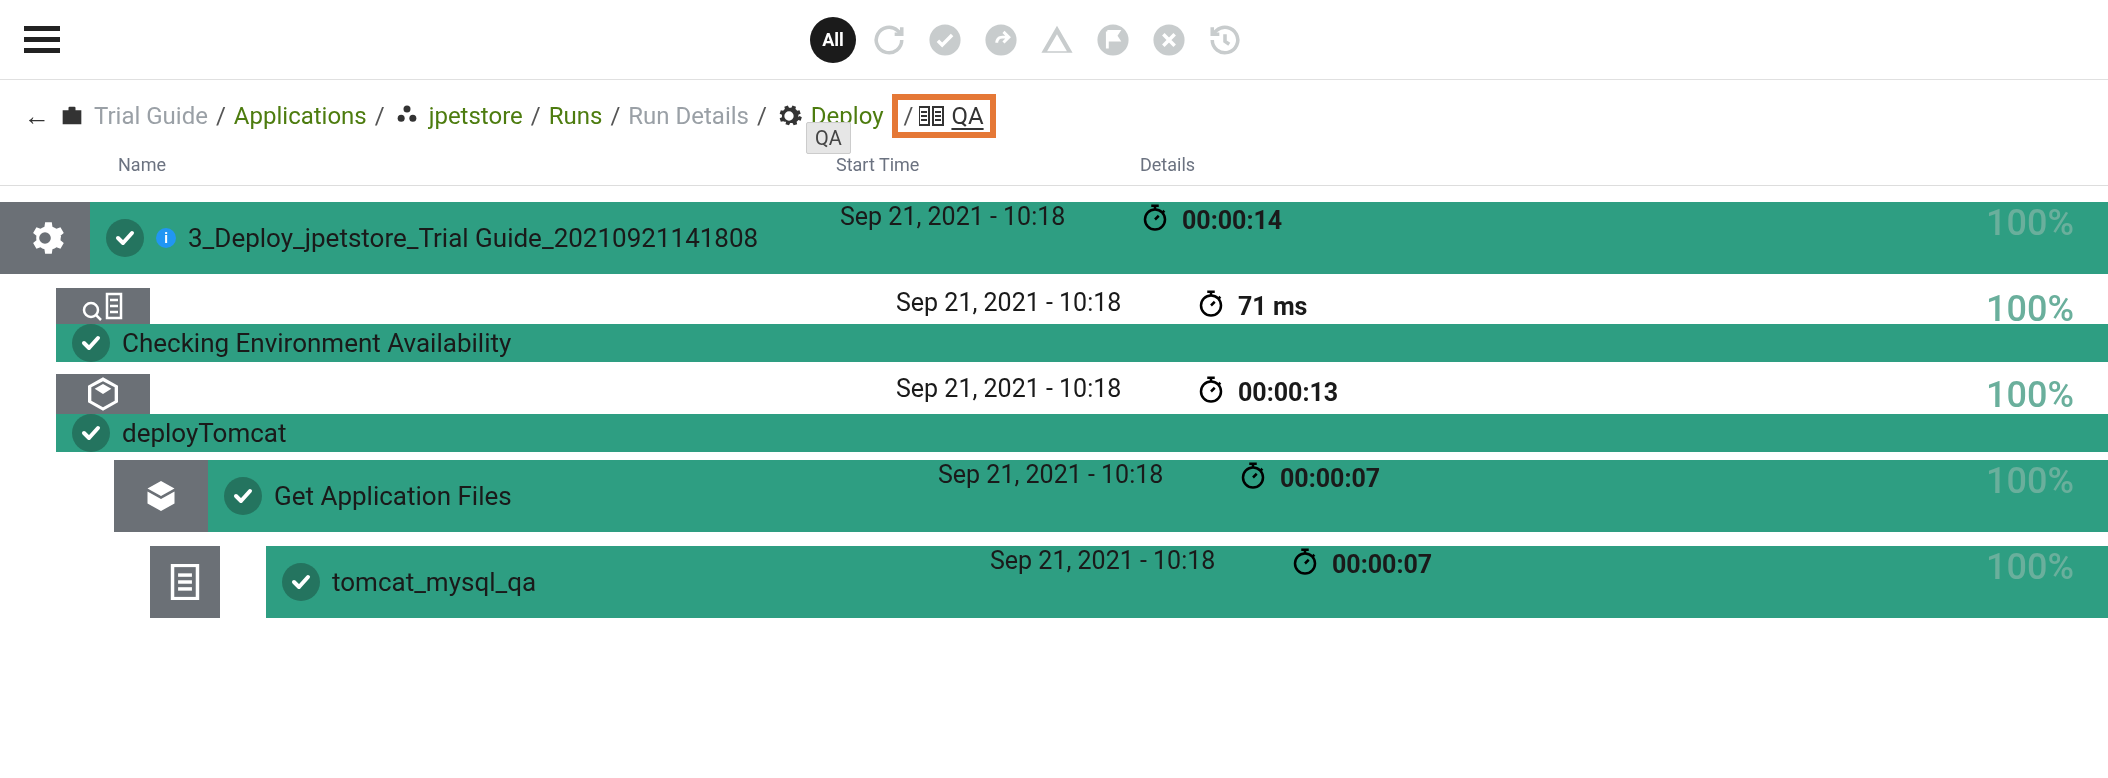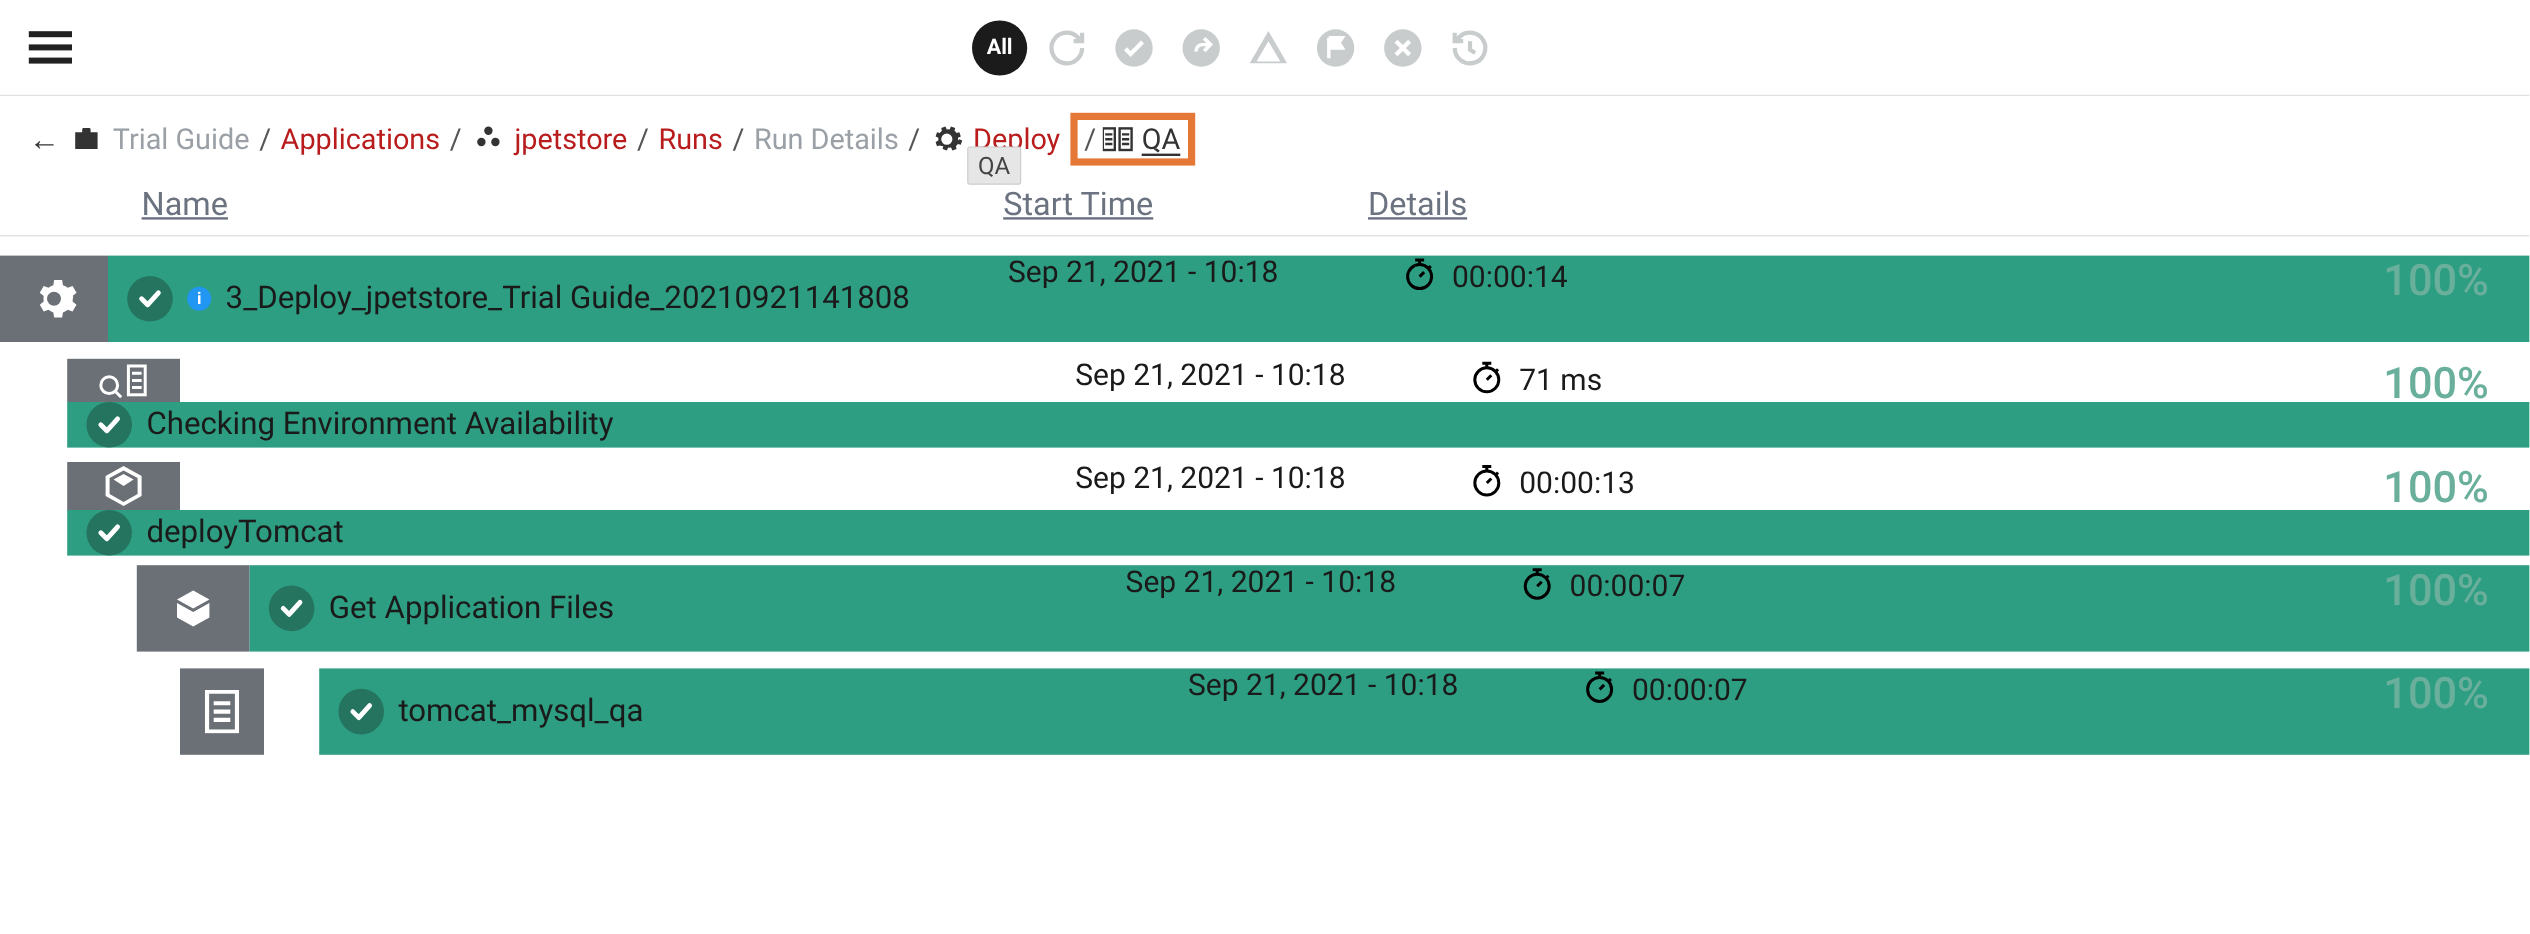--- a/index.html
+++ b/index.html
@@ -10,29 +10,29 @@
     .hamburger { width: 40px; height: 40px; display: flex; flex-direction: column; justify-content: center; gap: 6px; cursor: pointer; }
     .hamburger span { display: block; height: 5px; background: #222; width: 36px; }
     .toolbar-icons { position: absolute; left: 810px; top: 50%; transform: translateY(-50%); display: flex; align-items: center; gap: 10px; }
     .toolbar-icons .ti { width: 46px; height: 46px; display: flex; align-items: center; justify-content: center; border-radius: 50%; color: #c8cccd; }
     .toolbar-icons .ti.all { background: #1b1b1b; color: #fff; font-weight: 700; font-size: 18px; }
     .toolbar-icons svg { display: block; }
     
     
     .breadcrumb-row { padding: 14px 24px 10px 24px; display: flex; align-items: center; gap: 8px; font-size: 24px; color: #333; }
     .breadcrumb-row .back-arrow { font-size: 26px; cursor: pointer; color: #333; }
-    .breadcrumb-row .bc-seg { color: #b91c1c; }
+    .breadcrumb-row .bc-seg { color: #4d7c0f; }
     .breadcrumb-row .bc-seg.light { color: #9aa0a6; }
     .breadcrumb-row .sep { color: #555; }
     .qa-boxed { border: 6px solid #e57836; padding: 2px 6px; display: inline-flex; align-items: center; gap: 6px; }
     .qa-boxed .qa-text { text-decoration: underline; text-underline-offset: 4px; }
     .qa-tip { position: absolute; background: #e6e6e6; border: 1px solid #ccc; padding: 3px 8px; font-size: 20px; color: #444; border-radius: 2px; }
     
     
-    .headers { display: flex; align-items: center; padding: 6px 0 10px 0; border-bottom: 1px solid #ddd; color: #6b7280; font-size: 27px; text-decoration: underline; }
+    .headers { display: flex; align-items: center; padding: 6px 0 10px 0; border-bottom: 1px solid #ddd; color: #6b7280; font-size: 18px; }
     .col-icon { width: 110px; }
     .col-name { width: 726px; padding-left: 8px; }
     .col-start { width: 304px; }
     .col-dur  { width: 290px; }
     .col-pct  { flex: 1; text-align: right; padding-right: 40px; }
     
     
     .rows { padding-top: 16px; }
     .run-row { display: flex; align-items: stretch; margin-bottom: 14px; height: 72px; }
     .row-icon { background: #6b7076; display: flex; align-items: center; justify-content: center; color: #fff; flex-shrink: 0; }
@@ -48,21 +48,21 @@
     .level1 { margin-left: 56px; flex-direction: column; }
     .level1 .row-icon { width: 94px; }
     .level2 { margin-left: 98px; padding-left: 16px; }
     .level2 .row-icon { width: 94px; }
     .level3 { margin-left: 150px; gap: 46px; }
     .level3 .row-icon { width: 70px; }
     
     
     .cell-name { display: flex; align-items: center; }
     .cell-start { position: absolute; left: 840px; }
-    .cell-dur { position: absolute; left: 1168px; }
+    .cell-dur { position: absolute; left: 1140px; font-weight: bold; }
     .cell-pct { position: absolute; right: 34px; }
     .run-row { position: relative; }
     
     
     .ic { width: 34px; height: 34px; }
     .ic-small { width: 28px; height: 28px; }
   </style>
 </head>
 <body>
 

